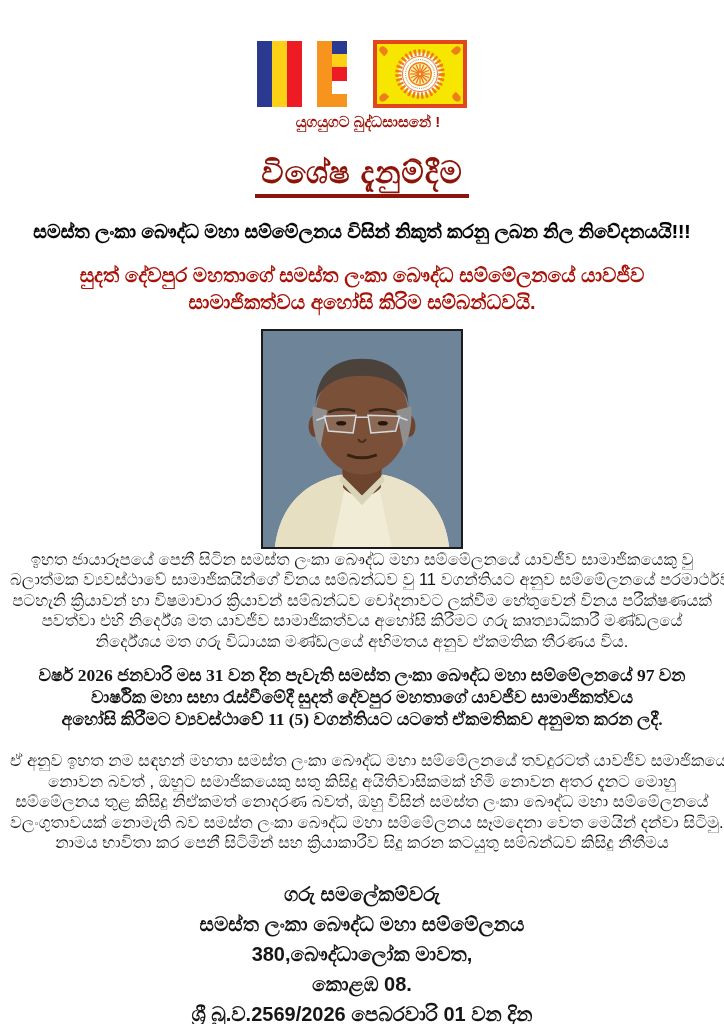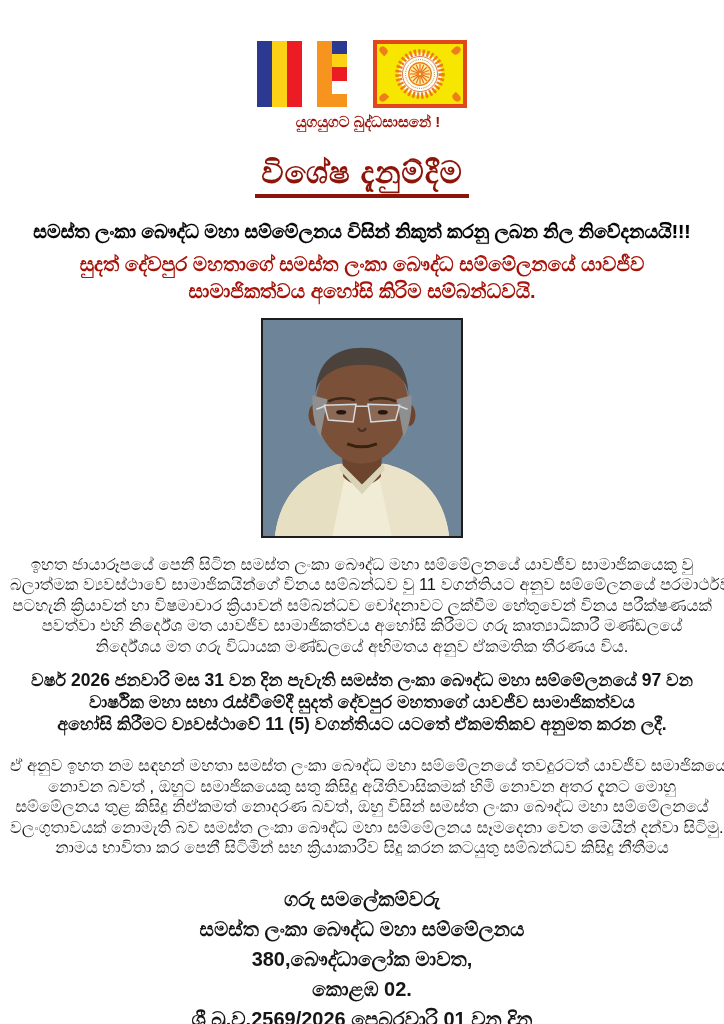--- a/index.html
+++ b/index.html
@@ -44,28 +44,28 @@
 
   .slogan{margin-top:5px;font-size:15px;font-weight:bold;color:var(--slogan-red);padding-left:12px;}
 
   .title{margin-top:24px;}
   .title span{display:inline-block;font-size:31px;font-weight:bold;color:var(--heading-red);
     letter-spacing:1px;border-bottom:4px solid var(--heading-red);padding:0 6px 3px 6px;}
 
   .official-line{margin-top:23px;font-size:19px;font-weight:bold;color:#000;
     text-shadow:0 0 1px rgba(0,0,0,.45);padding:0 6px;}
 
-  .subject{margin-top:8px;font-size:20px;font-weight:bold;color:var(--subject-red);line-height:1.35;padding:0 30px;}
+  .subject{margin-top:19px;font-size:20px;font-weight:bold;color:var(--subject-red);line-height:1.35;padding:0 30px;}
 
   .photo-frame{margin:13px auto 0 auto;width:202px;height:220px;border:2px solid #1c1c1c;
     background:var(--photo-bg);}
   .photo-frame svg{display:block;width:100%;height:100%;}
 
-  .para{margin-top:16px;font-size:16.5px;line-height:1.24;color:var(--text-black);padding:0 10px;}
-  .para.bold{font-weight:bold;font-size:17.5px;margin-top:14px;}
+  .para{margin-top:0;font-size:16.5px;line-height:1.24;color:var(--text-black);padding:0 10px;}
+  .para.bold{font-weight:bold;font-size:17.5px;margin-top:14px;font-family:Liberation Serif, serif;}
   .para3{margin-top:20px;}
   .line{white-space:nowrap;}
 
   .signature{margin-top:26px;font-weight:bold;font-size:20px;line-height:1.5;}
 </style>
 </head>
 <body>
 
 <div class="page">
 
@@ -182,17 +182,17 @@
     <div class="line">නොවන බවත් , ඔහුට සමාජිකයෙකු සතු කිසිදු අයිතිවාසිකමක් හිමි නොවන අතර දැනට මොහු</div>
     <div class="line">සම්මේලනය තුළ කිසිදු නිඒකමත් නොදරණ බවත්, ඔහු විසින් සමස්ත ලංකා බෞද්ධ මහා සම්මේලනයේ</div>
     <div class="line">වලංගුතාවයක් නොමැති බව සමස්ත ලංකා බෞද්ධ මහා සම්මේලනය සෑමදෙනා වෙත මෙයින් දන්වා සිටිමු.</div>
     <div class="line">නාමය භාවිතා කර පෙනී සිටිමින්  සහ ක්‍රියාකාරීව සිදු කරන කටයුතු සම්බන්ධව කිසිදු නීතීමය</div>
   </div>
 
   <div class="signature">
     <div class="line">ගරු සමලේකම්වරු</div>
     <div class="line">සමස්ත ලංකා බෞද්ධ මහා සම්මේලනය</div>
     <div class="line">380,බෞද්ධාලෝක මාවත,</div>
-    <div class="line">කොළඹ 02.</div>
+    <div class="line">කොළඹ 08.</div>
     <div class="line">ශ්‍රී බු.ව.2569/2026 පෙබරවාරි 01 වන දින</div>
   </div>
 
 </div>
 
 </body></html>

